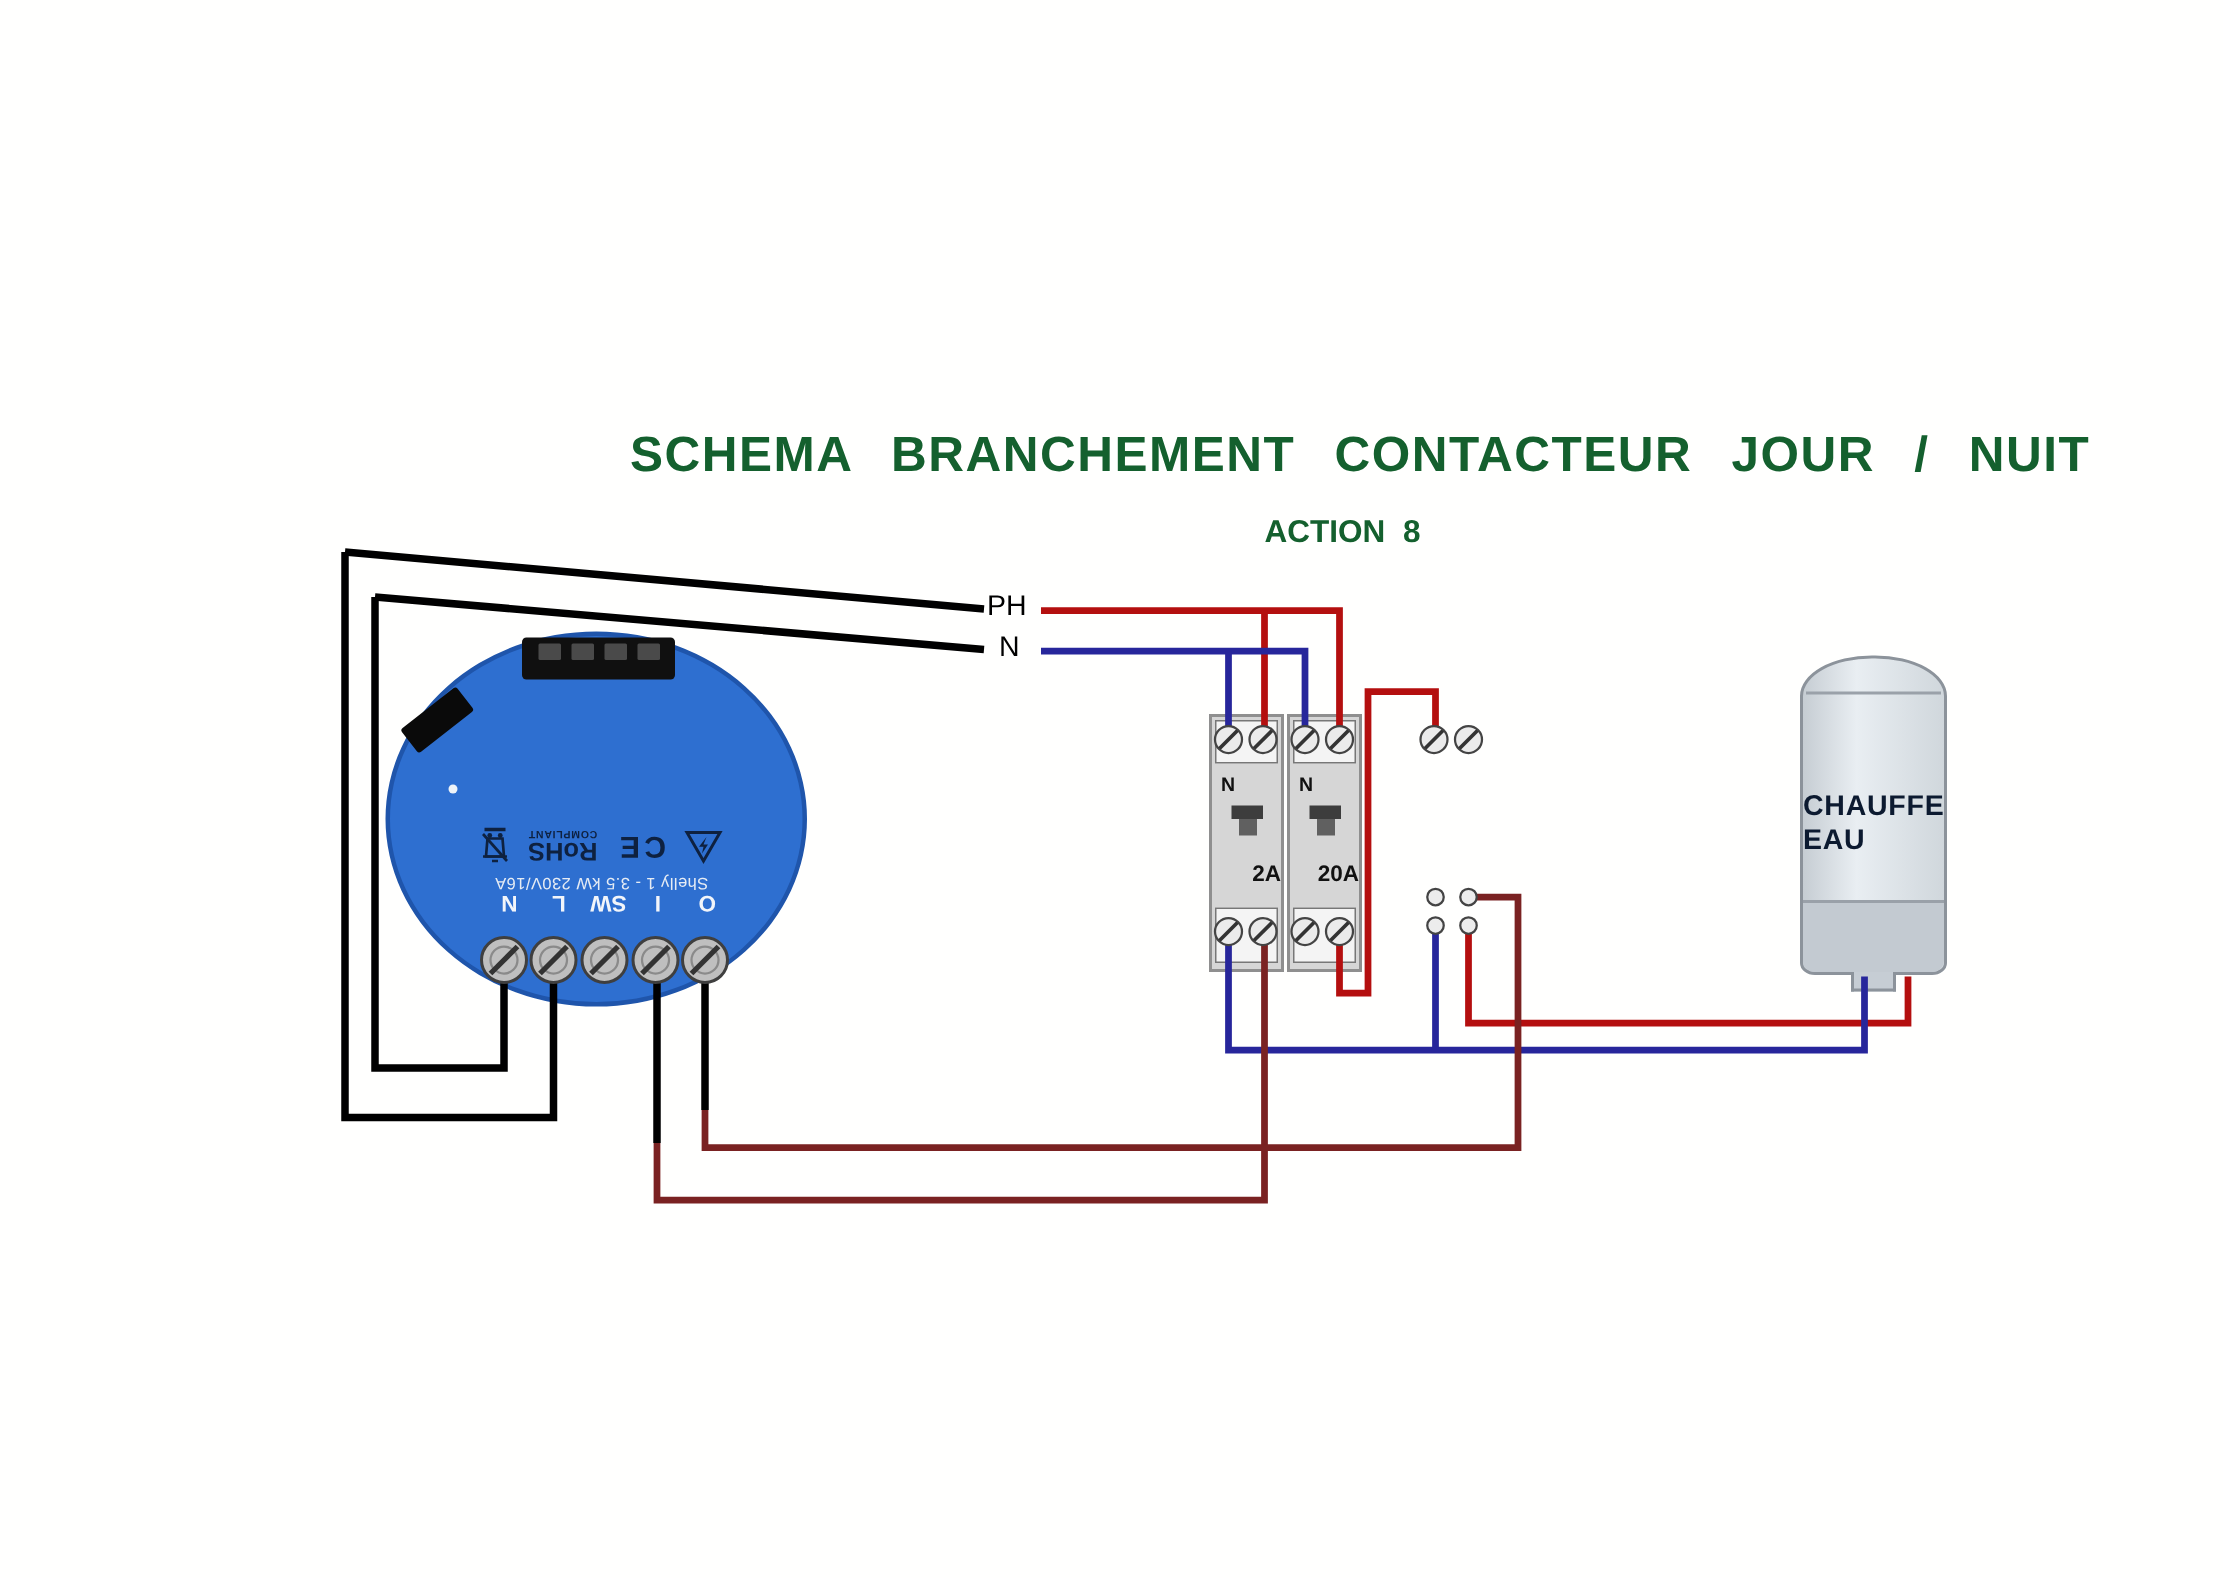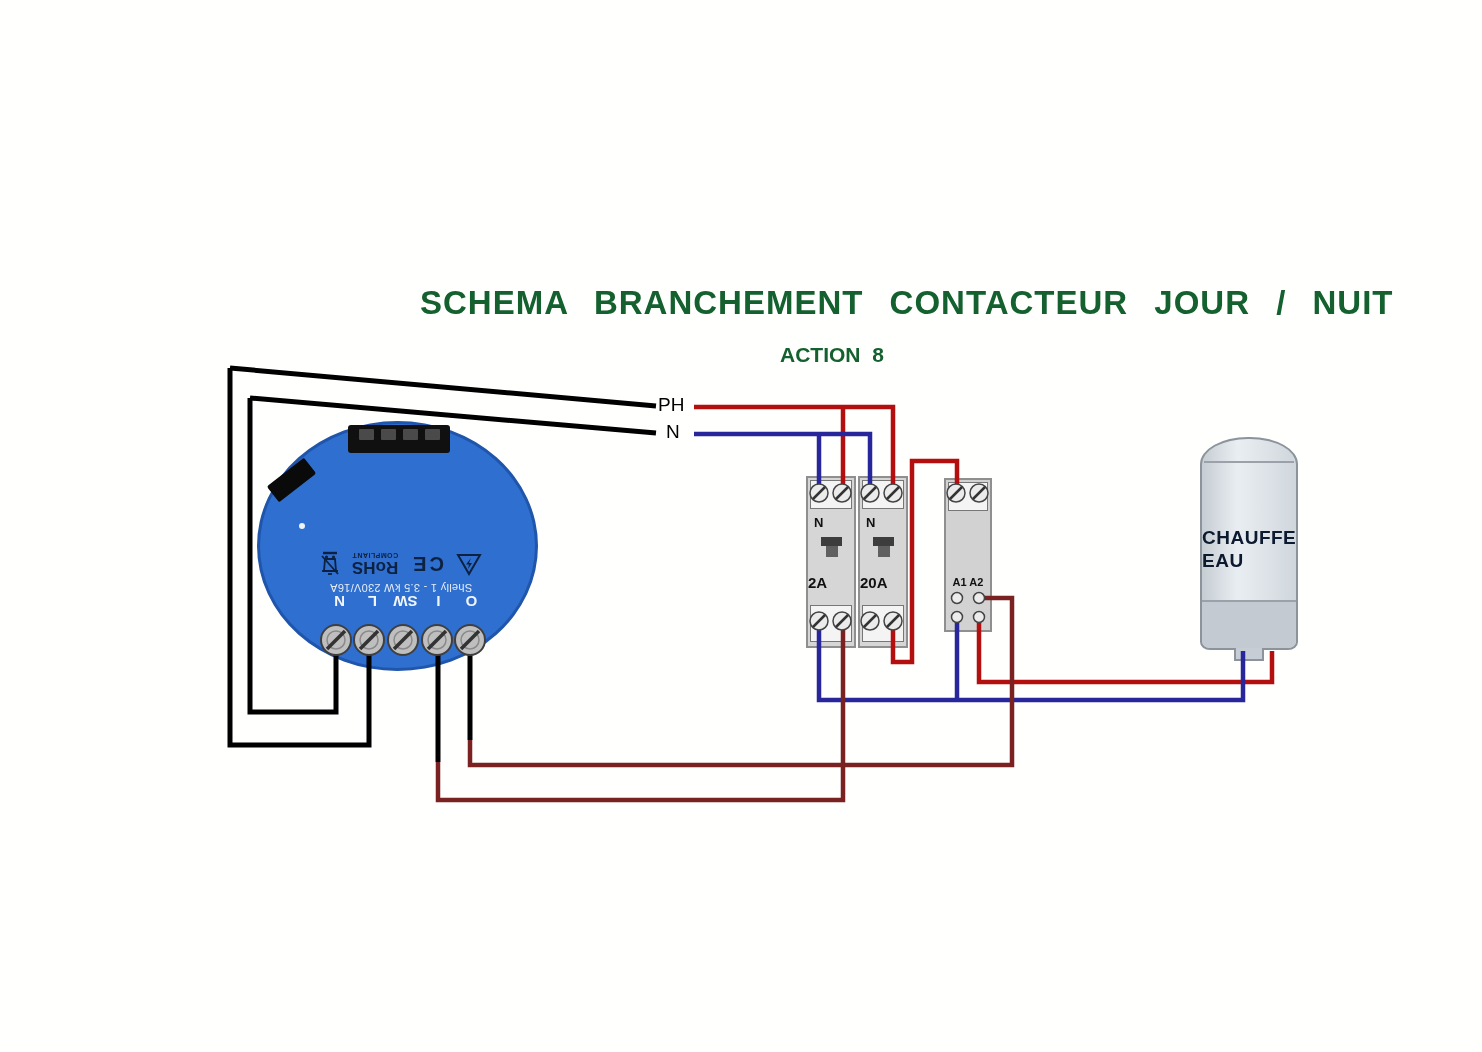--- a/index.html
+++ b/index.html
@@ -7,21 +7,21 @@
     position:relative;width:1482px;height:1052px;background:#fffffe;
     font-family:"Liberation Sans", sans-serif;overflow:hidden;
   }
   
   .title{
     position:absolute;left:420px;top:284px;width:880px;text-align:center;
     font-size:33px;font-weight:bold;color:#14602e;letter-spacing:1px;word-spacing:16px;
     white-space:nowrap;
   }
   .subtitle{
-    position:absolute;left:780px;top:343px;width:230px;text-align:left;
+    position:absolute;left:780px;top:343px;width:230px;text-align:center;
     font-size:21px;font-weight:bold;color:#14602e;word-spacing:6px;
   }
   
   .wire-label{position:absolute;font-size:19px;font-weight:normal;color:#000;}
   .wire-label.ph{left:658px;top:394px;}
   .wire-label.n{left:666px;top:421px;}
   
   .shelly{
     position:absolute;left:257px;top:421px;width:281px;height:250px;
     background:#2e6fd0;border:3px solid #1f55ab;border-radius:50%;box-sizing:border-box;
@@ -62,21 +62,21 @@
   .breaker.b1{left:806px;}
   .breaker.b2{left:858px;}
   .tblock{
     position:absolute;left:2px;width:42px;background:#f4f4f4;border:1px solid #777;box-sizing:border-box;
   }
   .tblock.top{top:2px;height:29px;}
   .tblock.bottom{top:127px;height:37px;}
   .n-label{position:absolute;left:6px;top:37px;font-size:13px;font-weight:bold;color:#111;}
   .switch-bar{position:absolute;left:13px;top:59px;width:21px;height:9px;background:#3d3d3d;}
   .switch-tab{position:absolute;left:18px;top:68px;width:12px;height:11px;background:#606060;}
-  .rating{position:absolute;left:0;top:96px;width:100%;text-align:left;font-size:15px;font-weight:bold;color:#111;}
+  .rating{position:absolute;left:0;top:96px;width:100%;text-align:right;font-size:15px;font-weight:bold;color:#111;}
   .contactor{left:944px;top:478px;width:48px;height:154px;background:#d2d2d2;}
   .contactor .tblock.top{width:40px;height:29px;}
   .coil-label{position:absolute;left:0;top:96px;width:100%;text-align:center;font-size:11px;font-weight:bold;color:#111;}
   
   .heater{
     position:absolute;left:1200px;top:437px;width:98px;height:213px;box-sizing:border-box;
     background:linear-gradient(90deg,#c6cdd3,#e9eef2 38%,#d0d7dc);
     border:2px solid #8c939b;border-radius:48px 48px 10px 10px / 27px 27px 8px 8px;
   }
   .heater-seam{position:absolute;left:2px;right:2px;top:22px;border-top:2px solid #9aa1a9;}
@@ -160,24 +160,20 @@
 
   <div class="din breaker b2">
     <div class="tblock top"></div>
     <div class="n-label">N</div>
     <div class="switch-bar"></div>
     <div class="switch-tab"></div>
     <div class="rating">20A</div>
     <div class="tblock bottom"></div>
   </div>
 
-  <div class="din contactor">
-    <div class="tblock top"></div>
-    <div class="coil-label">A1 A2</div>
-  </div>
 
   <div class="heater">
     <div class="heater-seam"></div>
     <div class="heater-label">
       <div>CHAUFFE</div>
       <div>EAU</div>
     </div>
     <div class="heater-base"></div>
     <div class="heater-stub"></div>
   </div>

